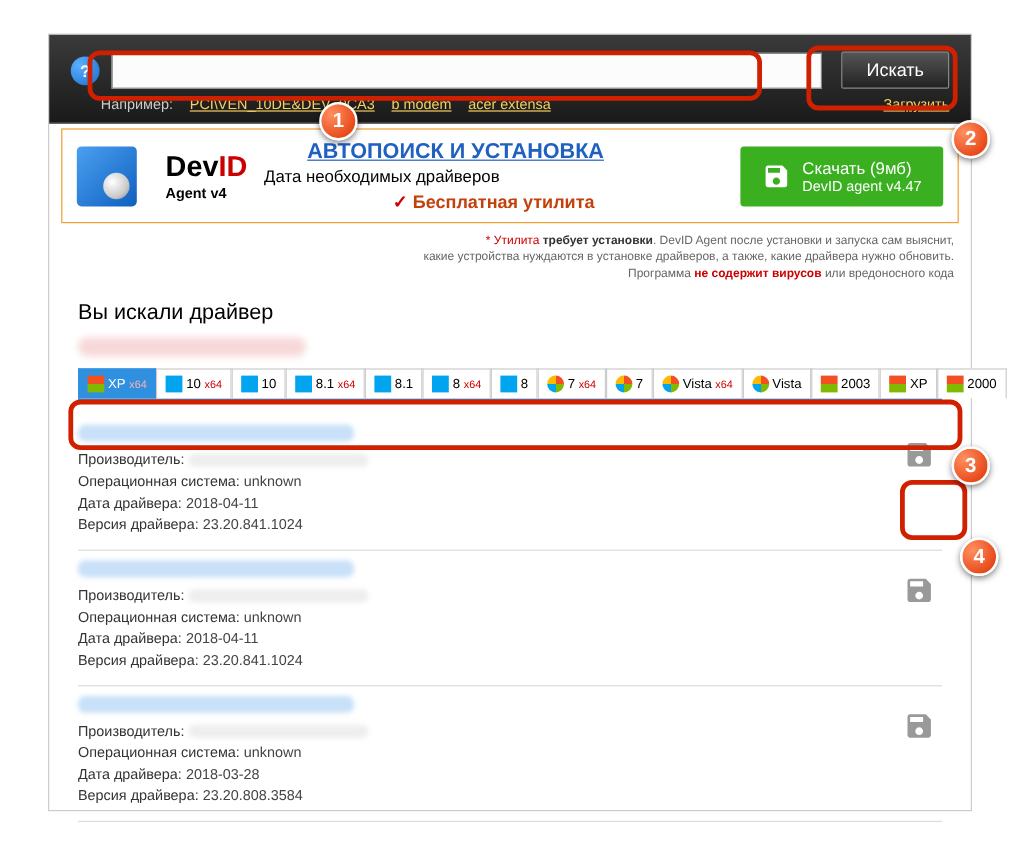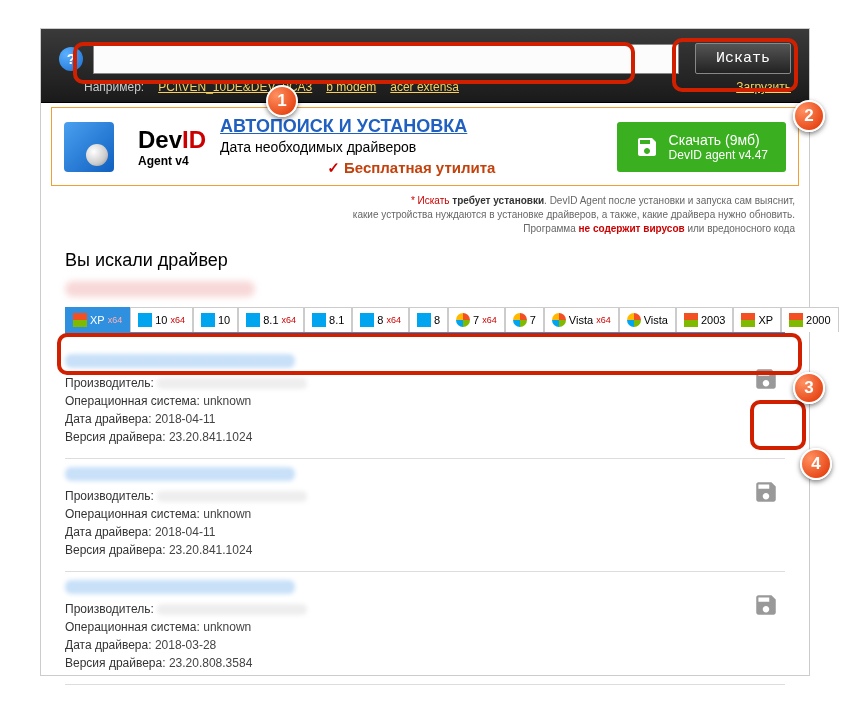--- a/index.html
+++ b/index.html
@@ -2,33 +2,33 @@
 <html><head>
 <meta charset="utf-8">
 <style>
 * { margin: 0; padding: 0; box-sizing: border-box; }
 body { font-family: Arial, sans-serif; font-size: 13px; background: #fff; width: 846px; height: 701px; position: relative; }
 .frame { position: absolute; top: 28px; left: 40px; width: 770px; height: 648px; border: 1px solid #ccc; background: #fff; }
 .header { background: linear-gradient(#3a3a3a, #1a1a1a); padding: 14px 18px 8px; border-bottom: 1px solid #000; }
 .search-row { display: flex; align-items: center; gap: 10px; }
 .help-icon { width: 24px; height: 24px; border-radius: 50%; background: radial-gradient(circle at 30% 30%, #5ab0ff, #1a6dd0); color: #fff; font-weight: bold; display: flex; align-items: center; justify-content: center; font-size: 14px; flex-shrink: 0; }
 .search-input { flex: 1; height: 30px; border: 1px solid #888; padding: 0 8px; font-size: 14px; background: #fcfcfc; }
-.search-btn { background: linear-gradient(#555,#222); color: #fff; border: 1px solid #888; padding: 6px 20px; font-size: 15px; cursor: pointer; border-radius: 2px; margin-left: 6px; font-family: Liberation Mono, monospace; }
+.search-btn { background: linear-gradient(#555,#222); color: #fff; border: 1px solid #888; padding: 6px 20px; font-size: 15px; cursor: pointer; border-radius: 2px; margin-left: 6px; }
 .example-row { margin-top: 6px; color: #ccc; font-size: 12px; display: flex; align-items: center; gap: 14px; margin-left: 25px; }
 .example-row a { color: #f5d060; text-decoration: underline; }
 .example-row .load { margin-left: auto; }
 .promo { border: 1px solid #f0a030; margin: 4px 10px; padding: 8px 12px; display: flex; align-items: center; gap: 14px; background: #fff; }
 .promo-logo { display: flex; align-items: center; gap: 24px; }
 .logo-box { width: 50px; height: 50px; background: linear-gradient(135deg,#4aa0f0,#1060c0); border-radius: 4px; position: relative; }
 .logo-box::after { content: ""; position: absolute; bottom: 6px; right: 6px; width: 22px; height: 22px; border-radius: 50%; background: radial-gradient(circle at 35% 35%, #fff, #ccc 60%, #888); }
 .logo-text { font-size: 24px; font-weight: bold; }
 .logo-text .id { color: #c00; }
 .logo-sub { font-size: 12px; font-weight: bold; }
 .promo-mid { flex: 1; }
-.promo-title { color: #2060c0; font-size: 18px; font-weight: bold; text-decoration: underline; }
+.promo-title { color: #2060c0; font-size: 18px; font-weight: bold; text-decoration: underline; margin-left: 36px; }
 .promo-sub { font-size: 14px; margin-top: 2px; }
 .promo-free { color: #c2410c; font-weight: bold; font-size: 15px; margin-top: 4px; text-align: center; }
 .promo-free::before { content: "✓ "; color: #c00; }
 .dl-btn { background: #3ab020; color: #fff; padding: 10px 18px; border-radius: 3px; display: flex; align-items: center; gap: 10px; cursor: pointer; }
 .dl-btn svg { fill: #fff; }
 .dl-txt1 { font-size: 14px; }
 .dl-txt2 { font-size: 12px; }
 .disclaimer { font-size: 10px; text-align: right; color: #666; padding: 4px 14px 8px; line-height: 1.4; }
 .disclaimer .r { color: #c00; }
 .disclaimer b { color: #333; }
@@ -92,21 +92,21 @@
           <path d="M17 3H5c-1.1 0-2 .9-2 2v14c0 1.1.9 2 2 2h14c1.1 0 2-.9 2-2V7l-4-4zm-5 16c-1.66 0-3-1.34-3-3s1.34-3 3-3 3 1.34 3 3-1.34 3-3 3zm3-10H5V5h10v4z"></path>
         </svg>
       <div>
         <div class="dl-txt1">Скачать (9мб)</div>
         <div class="dl-txt2">DevID agent v4.47</div>
       </div>
     </div>
   </div>
 
   <div class="disclaimer">
-    <span class="r">* Искать </span><b>требует установки</b><span>. DevID Agent после установки и запуска сам выяснит,</span><br>
+    <span class="r">* Утилита </span><b>требует установки</b><span>. DevID Agent после установки и запуска сам выяснит,</span><br>
     <span>какие устройства нуждаются в установке драйверов, а также, какие драйвера нужно обновить.</span><br>
     <span>Программа </span><b class="r">не содержит вирусов</b><span> или вредоносного кода</span>
   </div>
 
   <div class="content">
     <h2>Вы искали драйвер</h2>
     <div class="blur-line"></div>
 
     <div class="os-tabs" id="os-tabs">
         <div class="os-tab active">

